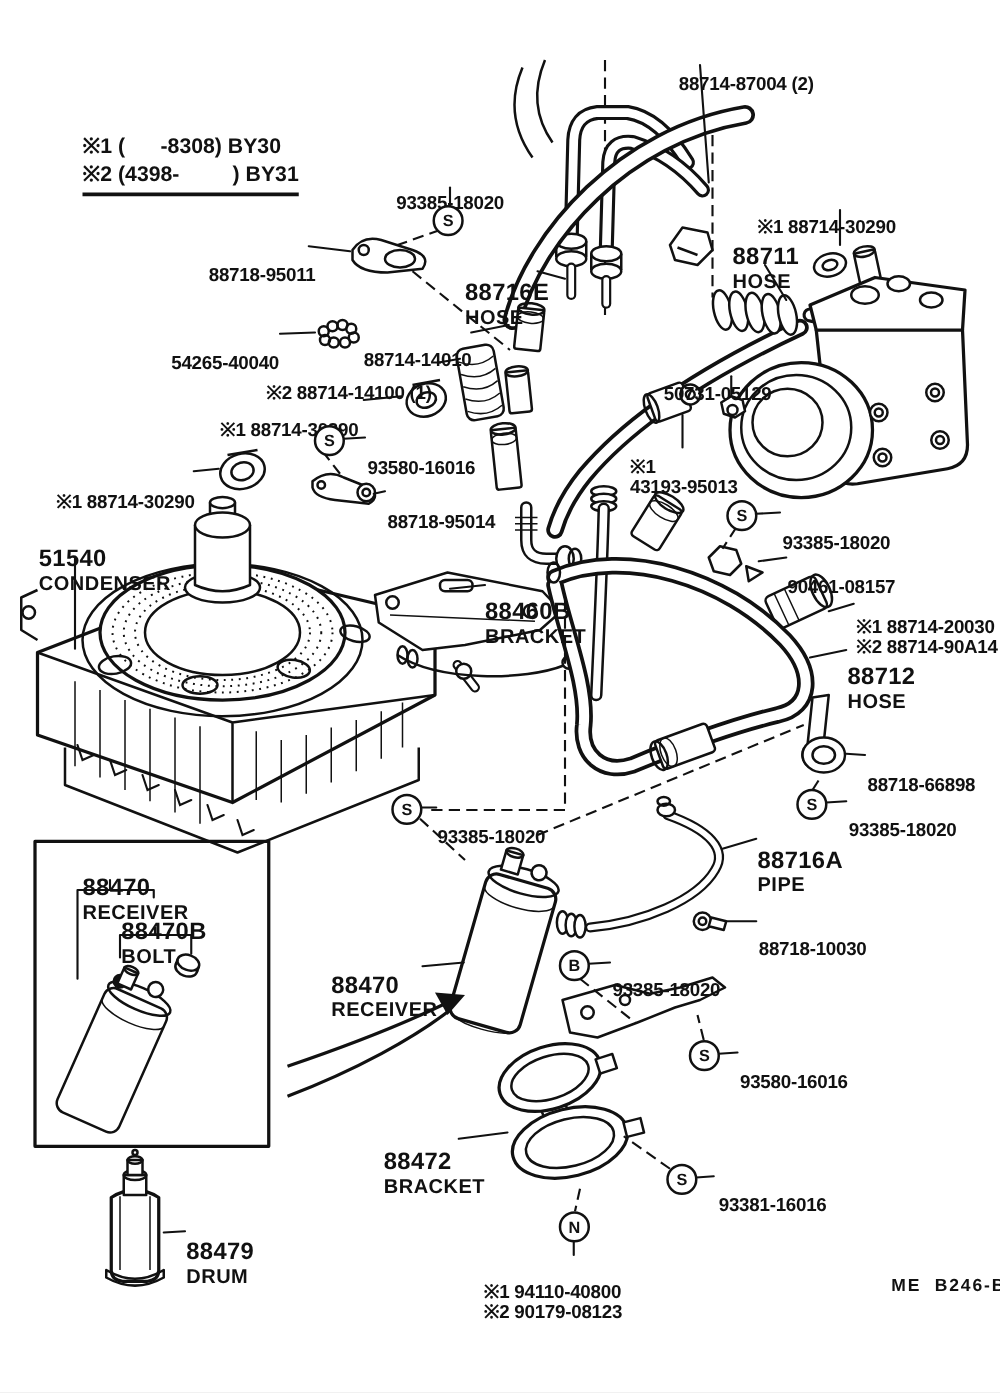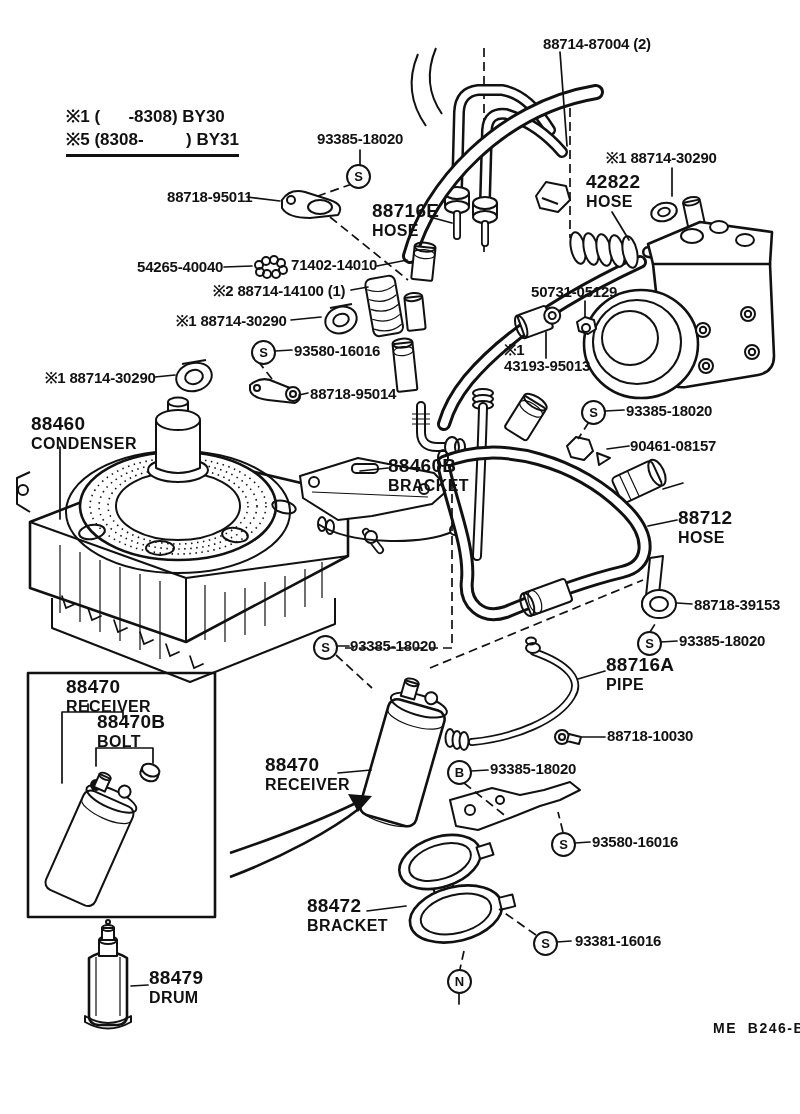--- a/index.html
+++ b/index.html
@@ -20,21 +20,21 @@
   .t12{stroke:#111;stroke-width:12;fill:none;stroke-linecap:round}
   .w7{stroke:#fff;stroke-width:7;fill:none;stroke-linecap:round}
   .t10{stroke:#111;stroke-width:10;fill:none;stroke-linecap:round}
   .w6{stroke:#fff;stroke-width:6;fill:none;stroke-linecap:round}
   .t8{stroke:#111;stroke-width:8;fill:none;stroke-linecap:round}
   .w4{stroke:#fff;stroke-width:4.5;fill:none;stroke-linecap:round}
   .dash{stroke:#111;stroke-width:1.7;fill:none;stroke-dasharray:9 5}
   .dots{stroke:#111;stroke-width:1.6;fill:none;stroke-dasharray:1.5 4.5}
   .ink{fill:#111;stroke:none}
   
-  .lbl{position:absolute;font-weight:bold;line-height:1.08;letter-spacing:-0.2px;white-space:nowrap;}
+  .lbl{position:absolute;font-weight:bold;line-height:1.08;letter-spacing:-0.2px;white-space:nowrap;margin-top:24px;}
   .lbl .id{display:block;font-size:19px;letter-spacing:0.3px}
   .lbl .sub{display:block;font-size:16px;letter-spacing:0.4px}
   .lbl .n{display:block;font-size:15px}
   .num{font-size:15px}
   .legend{position:absolute;left:66px;top:106px;font-size:17px;font-weight:bold;
           white-space:pre;line-height:1.35;border-bottom:3px solid #111;padding-bottom:2px}
   .footer{position:absolute;left:713px;top:1020px;font-size:14px;font-weight:bold;letter-spacing:1.5px;white-space:pre}
   .circ{position:absolute;width:21px;height:21px;border:2px solid #111;border-radius:50%;
         display:flex;align-items:center;justify-content:center;
         font-size:13px;font-weight:bold;background:#fff;z-index:3}
@@ -415,61 +415,65 @@
     <path class="dash" d="M650,632 L657,621"></path>
     <path class="dash" d="M430,668 L643,580"></path>
     <path class="dash" d="M464,783 L508,818"></path>
     <path class="dash" d="M563,832 L558,812"></path>
     <path class="dash" d="M536,935 L499,909"></path>
     <path class="dash" d="M464,951 L460,969"></path>
   </g>
 </svg>
 
   <div class="legend"><span>※1 (      -8308) BY30</span>
-<span>※5 (8308-         ) BY31</span></div>
+<span>※2 (4398-         ) BY31</span></div>
 
   <div class="lbl num" style="left:543px;top:36px"><span>88714-87004 (2)</span></div>
   <div class="lbl num" style="left:317px;top:131px"><span>93385-18020</span></div>
   <div class="lbl num" style="left:167px;top:189px"><span>88718-95011</span></div>
   <div class="lbl" style="left:372px;top:201px">
       <span class="id">88716E</span>
       <span class="sub">HOSE</span>
     </div>
   <div class="lbl" style="left:586px;top:172px">
-      <span class="id">42822</span>
+      <span class="id">88711</span>
       <span class="sub">HOSE</span>
     </div>
   <div class="lbl num" style="left:606px;top:150px"><span>※1 88714-30290</span></div>
   <div class="lbl num" style="left:137px;top:259px"><span>54265-40040</span></div>
-  <div class="lbl num" style="left:291px;top:257px"><span>71402-14010</span></div>
+  <div class="lbl num" style="left:291px;top:257px"><span>88714-14010</span></div>
   <div class="lbl num" style="left:213px;top:283px"><span>※2 88714-14100 (1)</span></div>
   <div class="lbl num" style="left:176px;top:313px"><span>※1 88714-30290</span></div>
   <div class="lbl num" style="left:531px;top:284px"><span>50731-05129</span></div>
   <div class="lbl" style="left:504px;top:342px">
       <span class="n">※1</span>
       <span class="n">43193-95013</span>
     </div>
   <div class="lbl num" style="left:294px;top:343px"><span>93580-16016</span></div>
   <div class="lbl num" style="left:45px;top:370px"><span>※1 88714-30290</span></div>
   <div class="lbl num" style="left:310px;top:386px"><span>88718-95014</span></div>
   <div class="lbl" style="left:31px;top:414px">
-      <span class="id">88460</span>
+      <span class="id">51540</span>
       <span class="sub">CONDENSER</span>
     </div>
   <div class="lbl" style="left:388px;top:456px">
       <span class="id">88460B</span>
       <span class="sub">BRACKET</span>
     </div>
   <div class="lbl num" style="left:626px;top:403px"><span>93385-18020</span></div>
   <div class="lbl num" style="left:630px;top:438px"><span>90461-08157</span></div>
+  <div class="lbl" style="left:685px;top:470px">
+      <span class="n">※1 88714-20030</span>
+      <span class="n">※2 88714-90A14</span>
+    </div>
   <div class="lbl" style="left:678px;top:508px">
       <span class="id">88712</span>
       <span class="sub">HOSE</span>
     </div>
-  <div class="lbl num" style="left:694px;top:597px"><span>88718-39153</span></div>
+  <div class="lbl num" style="left:694px;top:597px"><span>88718-66898</span></div>
   <div class="lbl num" style="left:679px;top:633px"><span>93385-18020</span></div>
   <div class="lbl" style="left:606px;top:655px">
       <span class="id">88716A</span>
       <span class="sub">PIPE</span>
     </div>
   <div class="lbl num" style="left:350px;top:638px"><span>93385-18020</span></div>
   <div class="lbl num" style="left:607px;top:728px"><span>88718-10030</span></div>
   <div class="lbl" style="left:265px;top:755px">
       <span class="id">88470</span>
       <span class="sub">RECEIVER</span>
@@ -486,20 +490,24 @@
   <div class="lbl num" style="left:592px;top:834px"><span>93580-16016</span></div>
   <div class="lbl" style="left:307px;top:896px">
       <span class="id">88472</span>
       <span class="sub">BRACKET</span>
     </div>
   <div class="lbl num" style="left:575px;top:933px"><span>93381-16016</span></div>
   <div class="lbl" style="left:149px;top:968px">
       <span class="id">88479</span>
       <span class="sub">DRUM</span>
     </div>
+  <div class="lbl" style="left:387px;top:1002px">
+      <span class="n">※1 94110-40800</span>
+      <span class="n">※2 90179-08123</span>
+    </div>
 
   <div class="circ" style="left:346px;top:164px">
       <span>S</span>
     </div>
   <div class="circ" style="left:251px;top:340px">
       <span>S</span>
     </div>
   <div class="circ" style="left:581px;top:400px">
       <span>S</span>
     </div>

